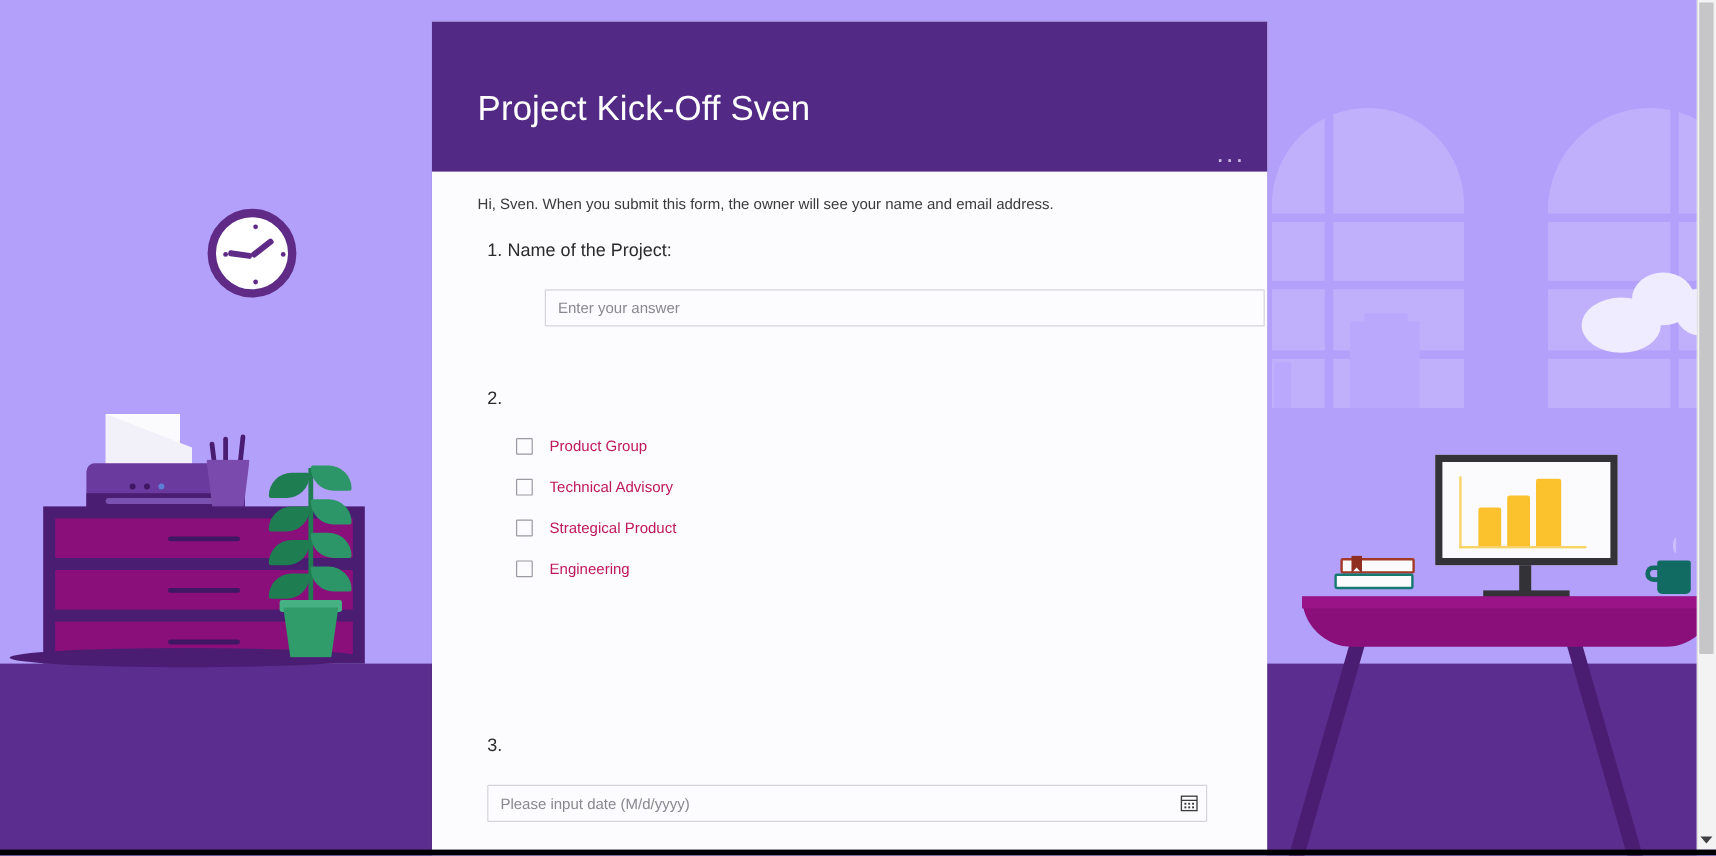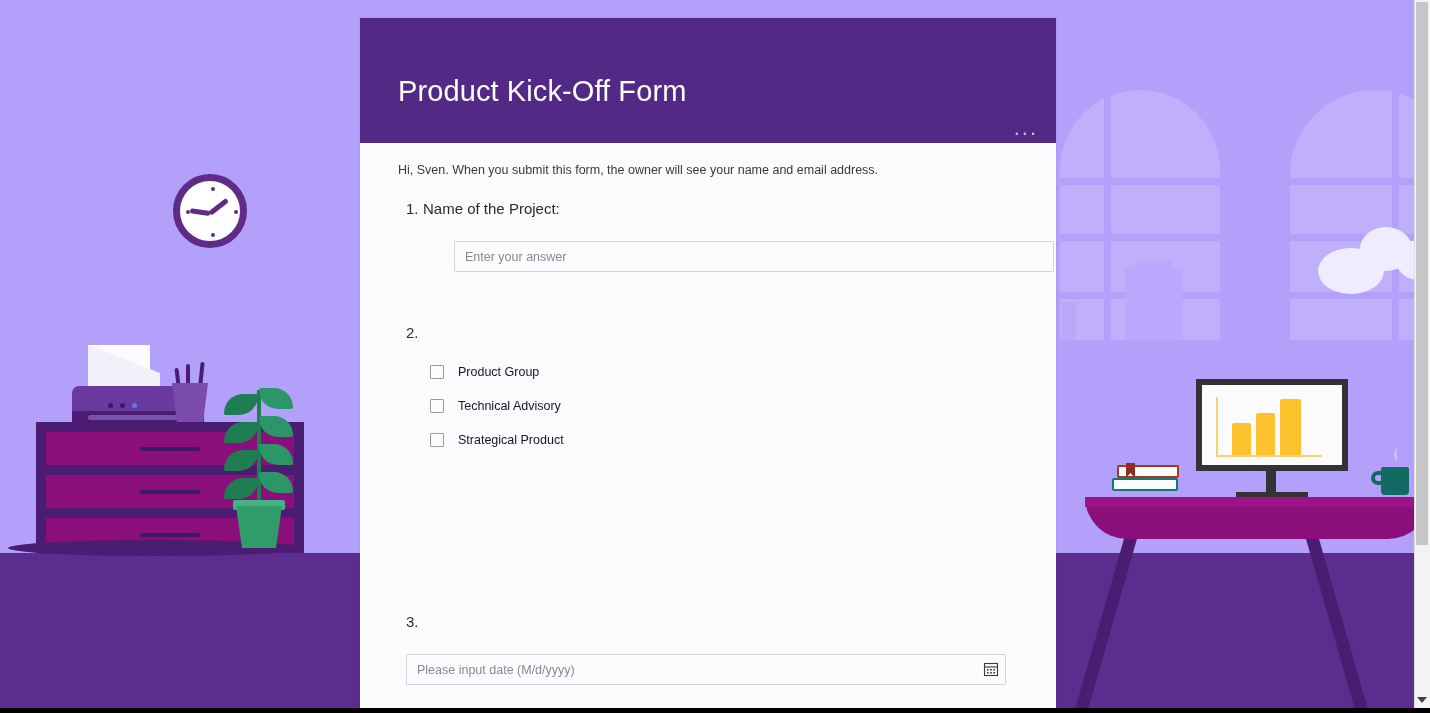--- a/index.html
+++ b/index.html
@@ -83,21 +83,21 @@
   .q{position:absolute;left:46px;width:620px;}
   .q-head{display:flex;font-size:15px;color:#2b2b2b;line-height:20px;}
   .q-num{width:17px;flex:0 0 17px;}
   .ti{box-sizing:border-box;width:600px;height:31px;border:1px solid #d6d4da;background:#fcfbfd;
     font-size:12.5px;color:#2b2b2b;padding:0 10px;border-radius:1px;outline:none;
     font-family:"Liberation Sans", sans-serif;}
   .ti::placeholder{color:#8a8890;}
 
   .opt{display:flex;align-items:center;height:34px;}
   .cb{width:14px;height:14px;border:1px solid #9b99a1;background:#fcfbfd;border-radius:1px;box-sizing:border-box;flex:0 0 14px;cursor:pointer;}
-  .opt-label{margin-left:14px;font-size:12.5px;color:#0f172a;}
+  .opt-label{margin-left:14px;font-size:12.5px;color:#be185d;}
   .other-input{box-sizing:border-box;margin-left:12px;width:250px;height:31px;border:1px solid #d6d4da;
     background:#fcfbfd;font-size:12.5px;color:#55535b;padding:0 10px;border-radius:1px;outline:none;
     font-family:"Liberation Sans", sans-serif;}
   .other-input::placeholder{color:#55535b;}
 
   .date-wrap{position:relative;width:602px;}
   .date-ic{position:absolute;right:9px;top:7px;width:16px;height:16px;cursor:pointer;}
 
   
   .sb-track{position:absolute;right:0;top:0;width:16px;height:708px;background:#f3f3f4;border-left:1px solid #dfdfe1;box-sizing:border-box;}
@@ -203,21 +203,21 @@
 
   <div class="steam" style="left:1394px;top:448px;"></div>
   <div class="mug-handle"></div>
   <div class="mug"></div>
 
   <div class="desk-top"></div>
   <div class="desk-top2"></div>
 
   <div class="card">
     <div class="card-header">
-      <div class="form-title">Product Kick-Off Form</div>
+      <div class="form-title">Project Kick-Off Sven</div>
       <div class="ellipsis">...</div>
     </div>
 
     <div class="card-body">
       <div class="greet">Hi, Sven. When you submit this form, the owner will see your name and email address.</div>
 
       <div class="q" style="top:56px;">
         <div class="q-head">
           <span class="q-num">1.</span>
           <span>Name of the Project:</span>
@@ -236,20 +236,24 @@
             <span class="cb"></span>
             <span class="opt-label">Product Group</span>
           </div>
           <div class="opt">
             <span class="cb"></span>
             <span class="opt-label">Technical Advisory</span>
           </div>
           <div class="opt">
             <span class="cb"></span>
             <span class="opt-label">Strategical Product</span>
+          </div>
+          <div class="opt">
+            <span class="cb"></span>
+            <span class="opt-label">Engineering</span>
           </div>
         </div>
       </div>
 
       <div class="q" style="top:469px;">
         <div class="q-head">
           <span class="q-num">3.</span>
         </div>
         <div class="date-wrap" style="margin-top:22px;">
           <input class="ti" type="text" placeholder="Please input date (M/d/yyyy)" style="">

